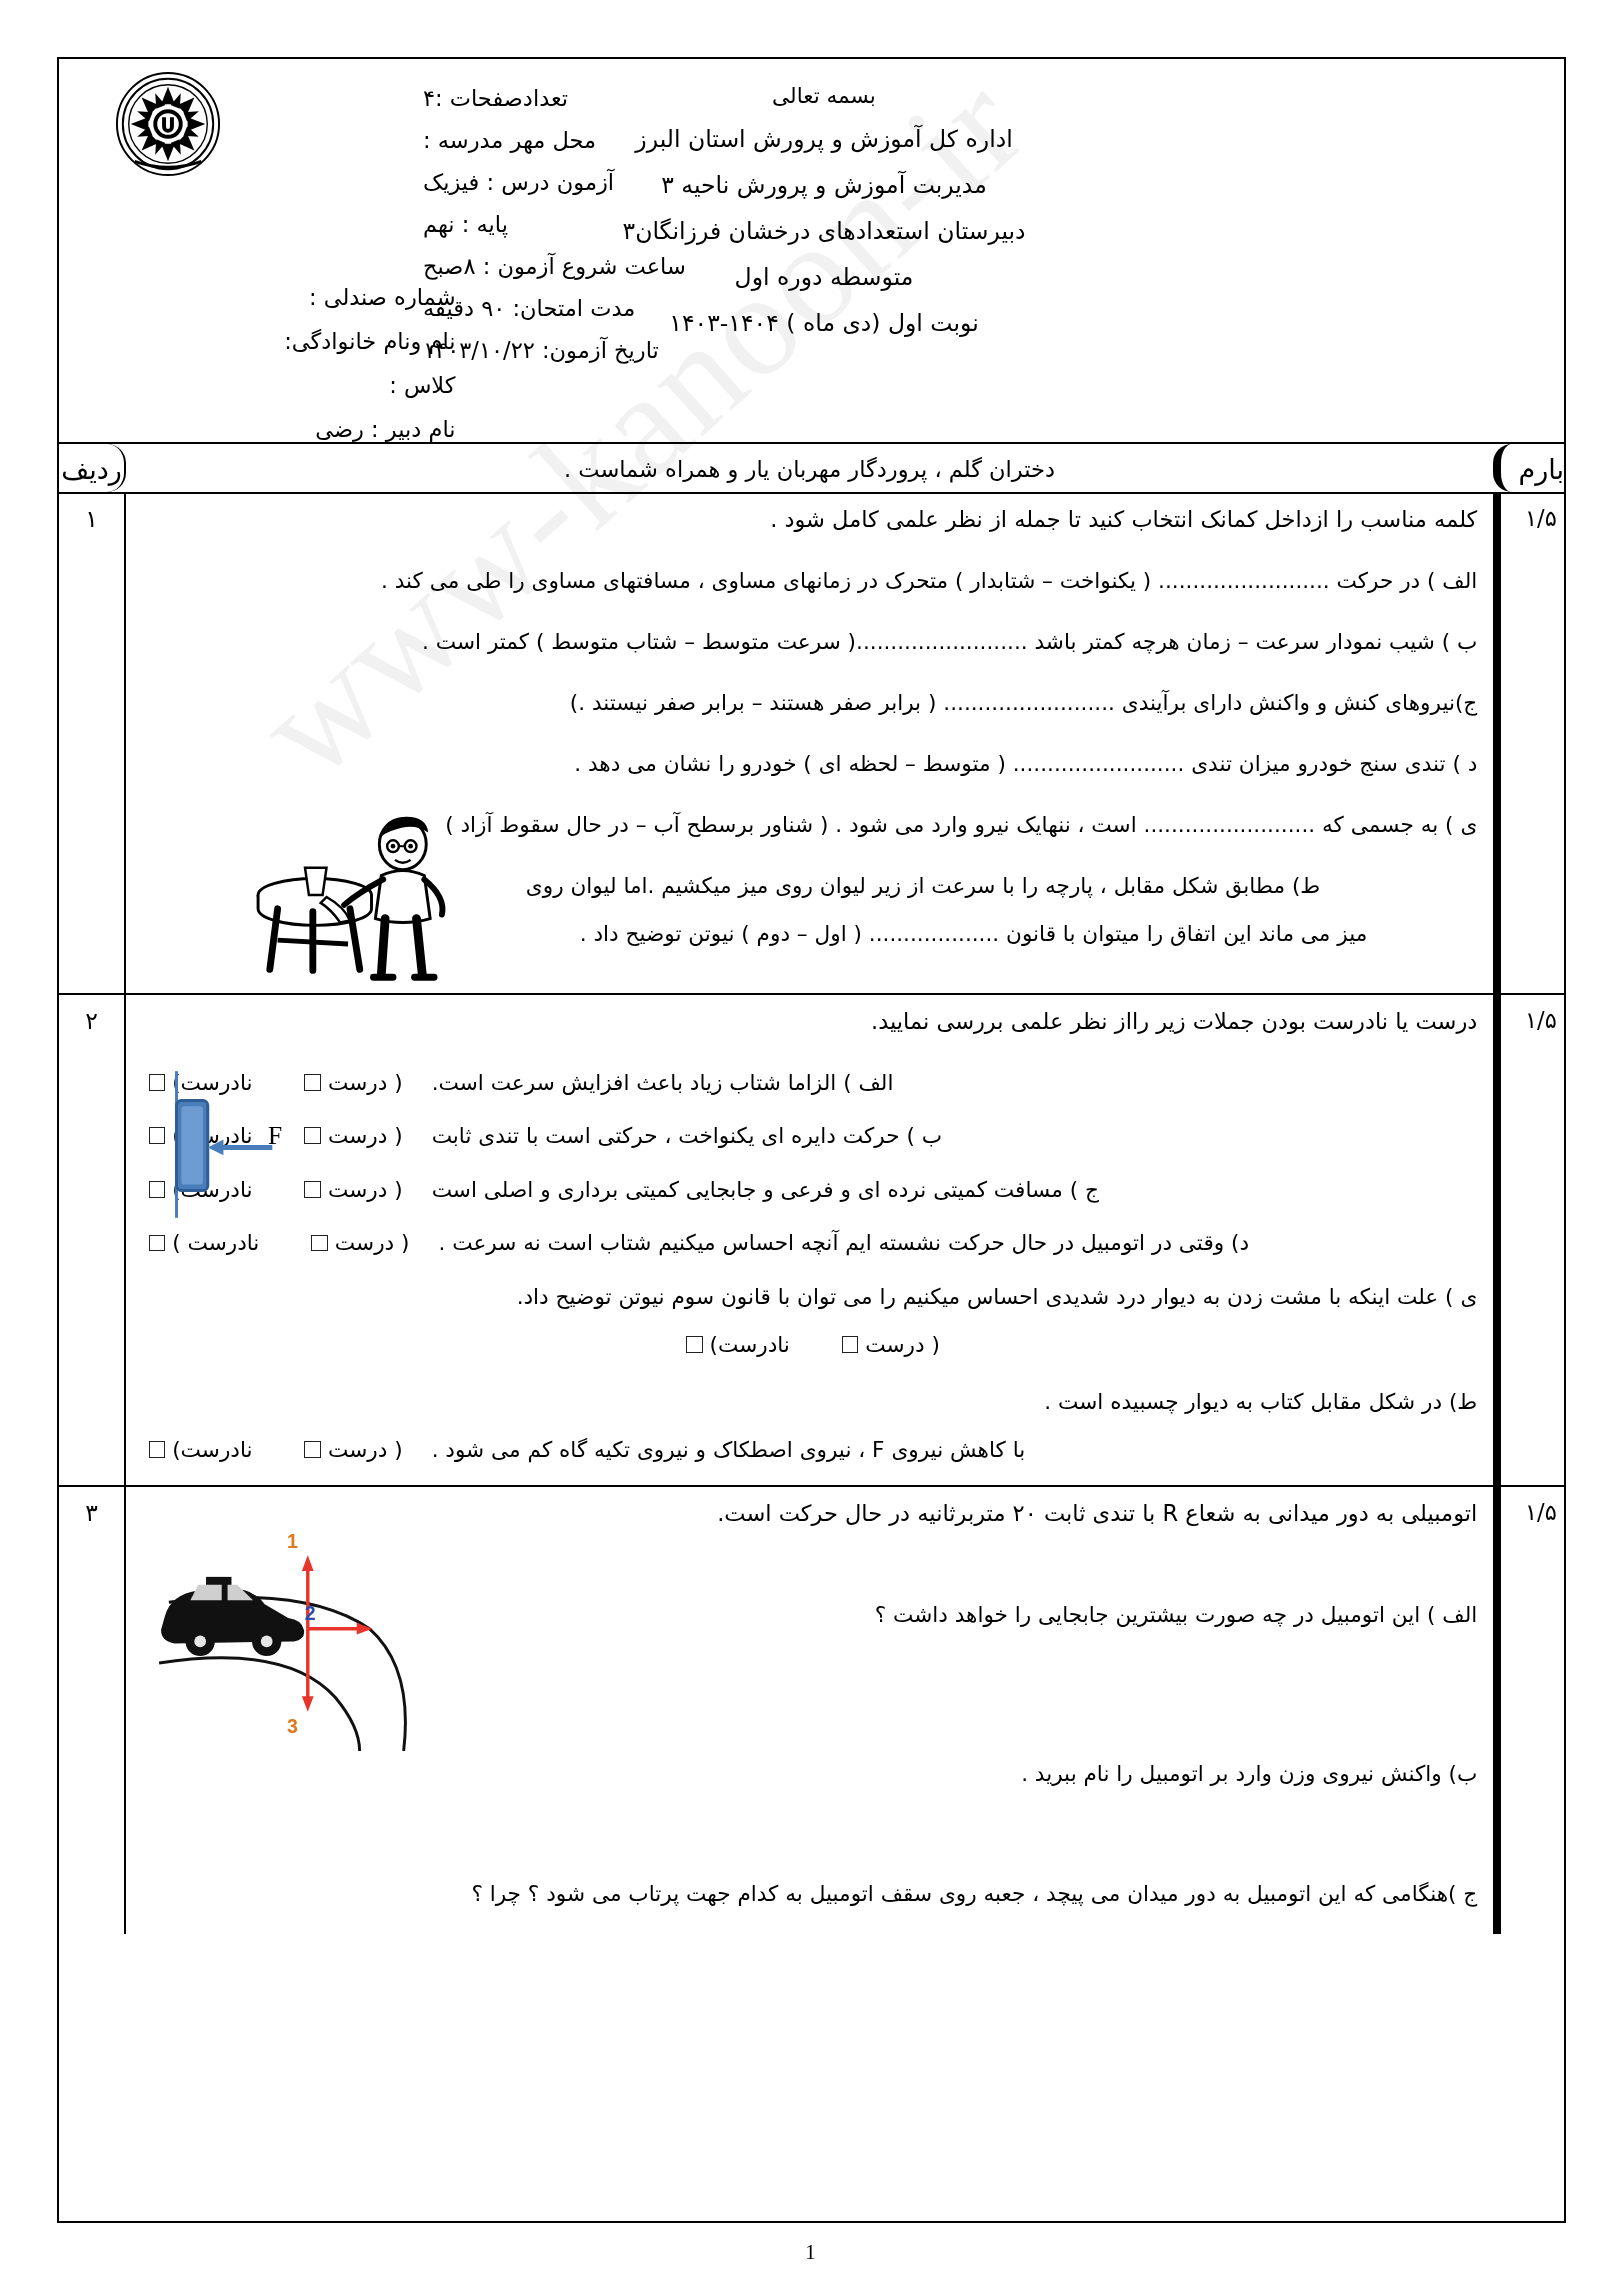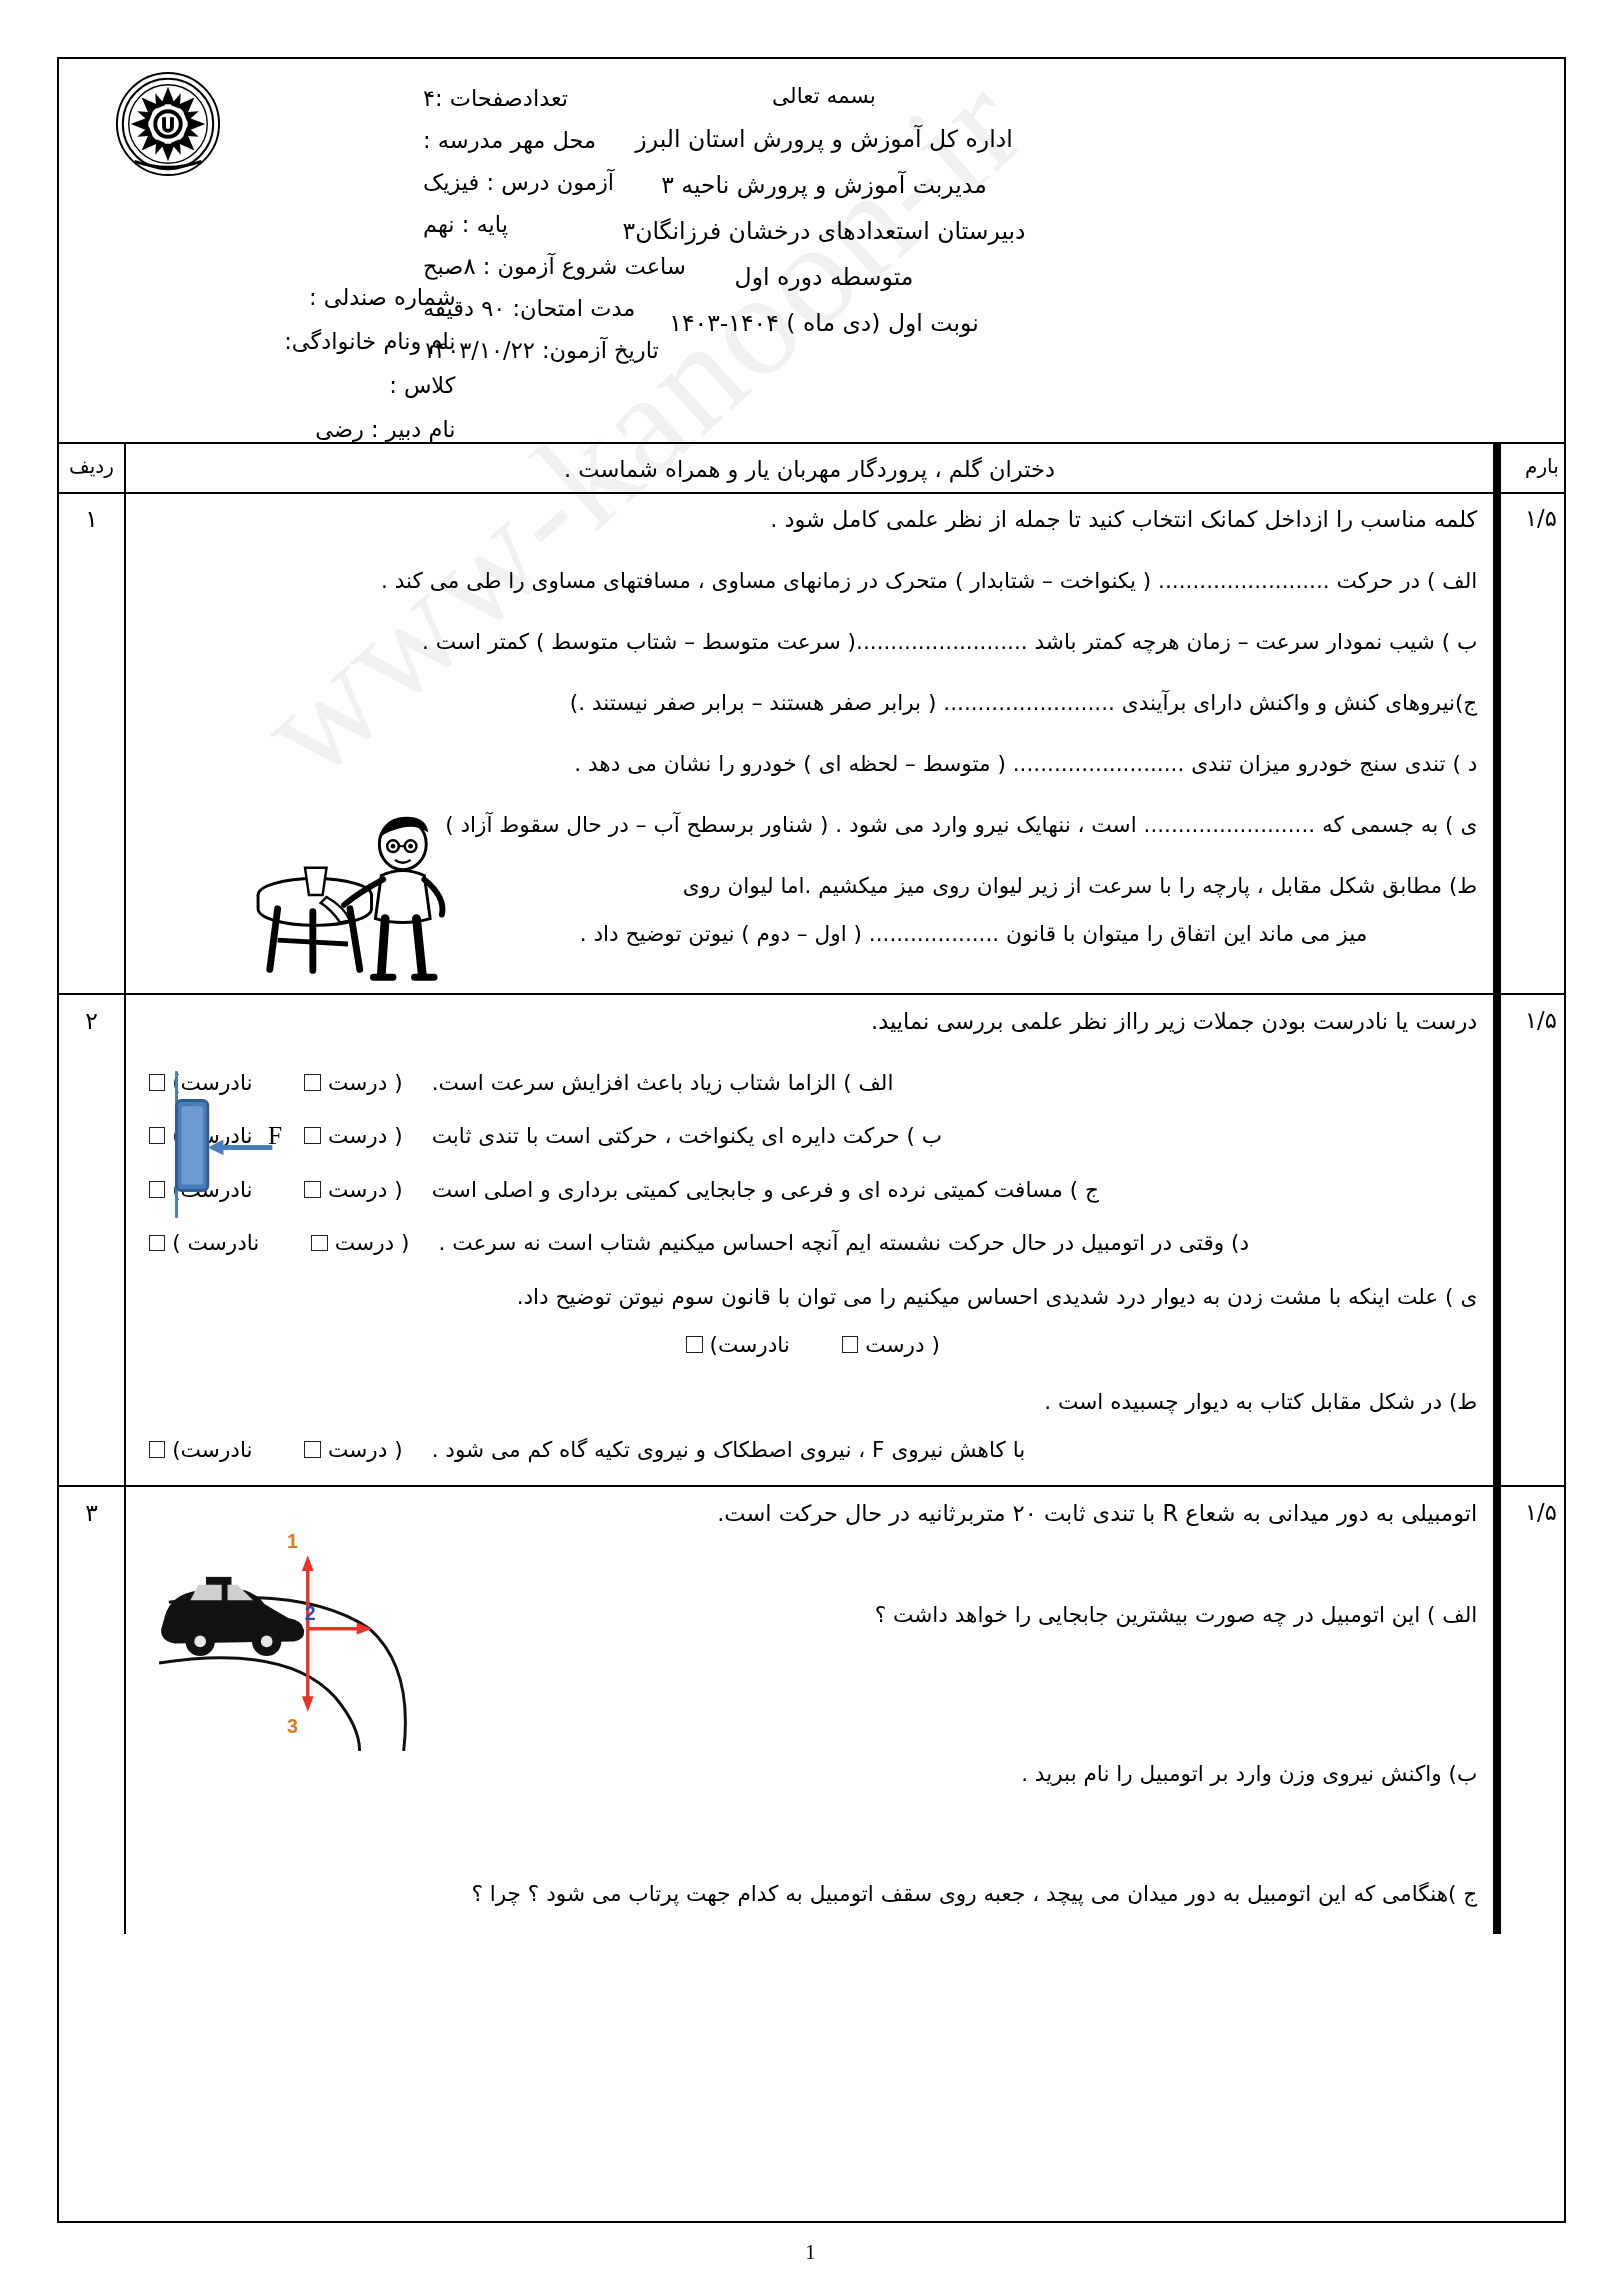--- a/index.html
+++ b/index.html
@@ -151,21 +151,22 @@
     box-sizing: border-box;
     text-align: center;
     font-size: 23.5px;
     padding-top: 11.8px;
     direction: rtl;
   }
 
   .hdr-row .c-barem,
   .hdr-row .c-num {
     padding-top: 9.8px;
-    font-size: 20px;
+    font-size: 27px;
+    border-radius: 19px;
   }
   .hdr-row .c-body {
     text-align: center;
     font-size: 22.5px;
     padding-top: 11.8px;
     padding-bottom: 9.8px;
   }
 
   .q-line {
     font-size: 22.5px;
@@ -344,21 +345,21 @@
 
       <div class="trow">
         <div class="c-barem">۱/۵</div>
         <div class="c-body q1-body">
           <div class="q-line">کلمه مناسب را ازداخل کمانک انتخاب کنید تا جمله از نظر علمی کامل شود .</div>
           <div class="q-sub">الف ) در حرکت ......................... ( یکنواخت – شتابدار ) متحرک در زمانهای مساوی ، مسافتهای مساوی را طی می کند .</div>
           <div class="q-sub">ب ) شیب نمودار سرعت – زمان هرچه کمتر باشد .........................( سرعت متوسط  – شتاب متوسط )  کمتر است .</div>
           <div class="q-sub">ج)نیروهای کنش و واکنش دارای برآیندی ......................... ( برابر صفر هستند – برابر صفر نیستند .)</div>
           <div class="q-sub">د ) تندی سنج خودرو میزان تندی ......................... ( متوسط – لحظه ای ) خودرو را نشان می دهد .</div>
           <div class="q-sub">ی ) به جسمی که  ......................... است ، ننهایک نیرو وارد می شود . ( شناور برسطح آب  –  در حال سقوط آزاد )</div>
-          <div class="q-sub tight" style="">ط) مطابق شکل مقابل ، پارچه را با سرعت از زیر لیوان روی میز میکشیم .اما لیوان روی</div>
+          <div class="q-sub tight" style="margin-right:157px">ط) مطابق شکل مقابل ، پارچه را با سرعت از زیر لیوان روی میز میکشیم .اما لیوان روی</div>
           <div class="q-sub" style="margin-right:110px">میز می ماند این اتفاق را میتوان با قانون  ................... ( اول – دوم ) نیوتن توضیح داد .</div>
 
           <div class="fig-table">
             <svg viewBox="0 0 215 180" width="211" height="176" aria-hidden="true">
 
               <ellipse cx="72" cy="86" rx="58" ry="17" fill="#fff" stroke="#000" stroke-width="3"></ellipse>
               <path d="M14,86 v14 a58,17 0 0 0 116,0 v-14" fill="#fff" stroke="#000" stroke-width="3"></path>
 
               <path d="M62,58 l4,28 h14 l4,-28 z" fill="#fff" stroke="#000" stroke-width="2.5"></path>
 

